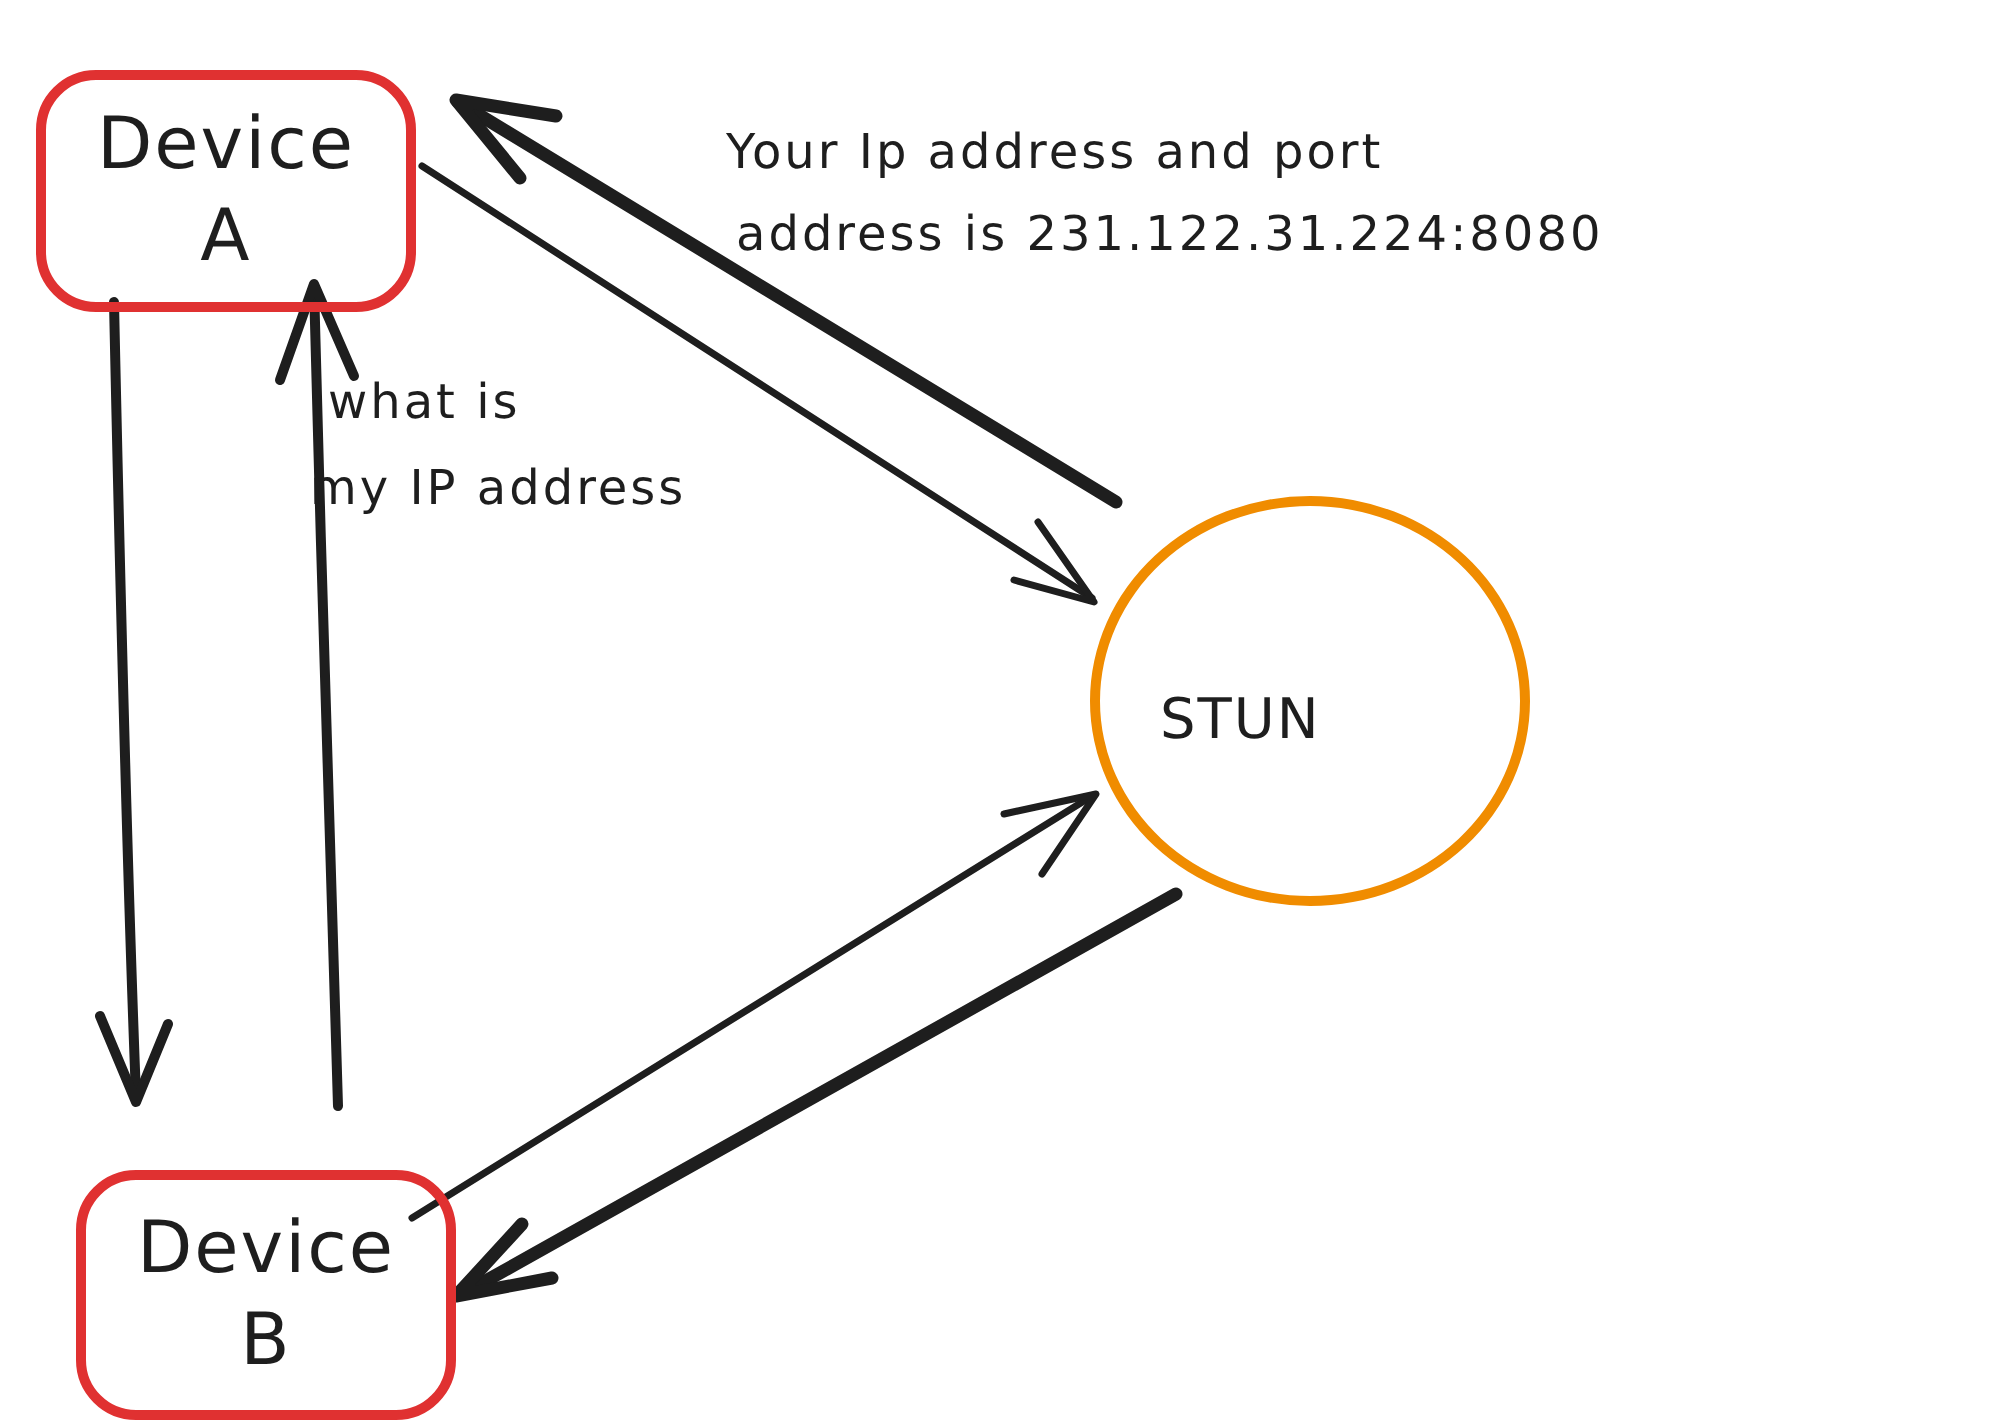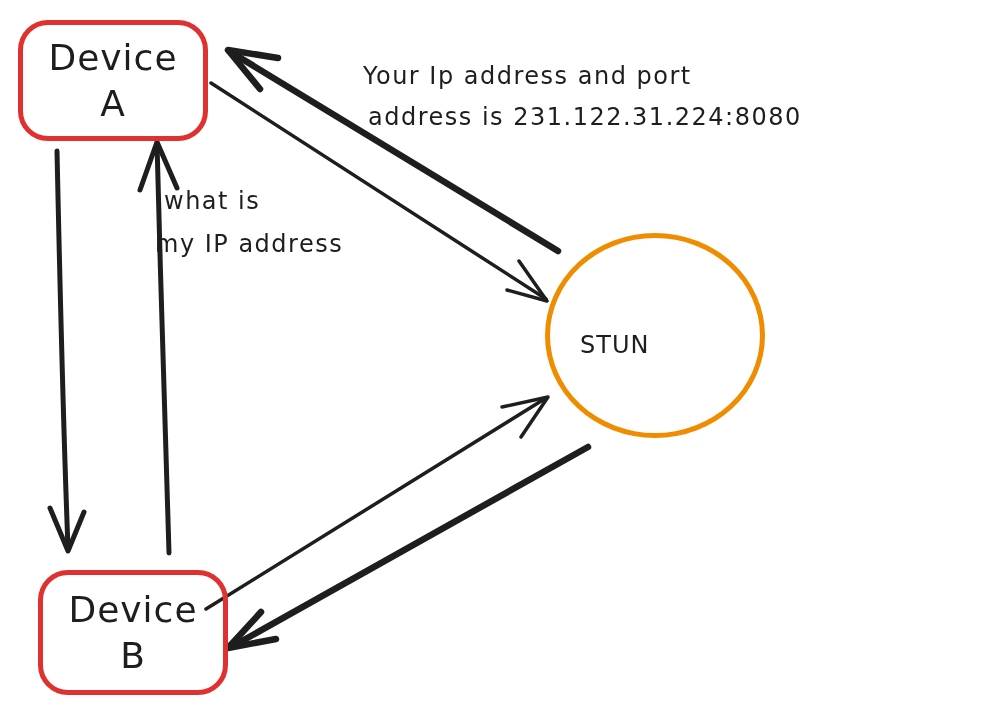--- a/index.html
+++ b/index.html
@@ -36,36 +36,37 @@
   .w-thick { stroke-width: 6.5px; }
 
   .node {
     position: absolute;
     display: flex;
     flex-direction: column;
     align-items: center;
     justify-content: center;
     text-align: center;
     background: transparent;
+    margin-top: 15px;
   }
   .device-box {
     border: 5px solid var(--device-border);
     border-radius: 30px;
     font-size: 36px;
     line-height: 46px;
     letter-spacing: 1px;
   }
   .device-a { left: 18px;  top: 20px;  width: 190px; height: 121px; }
   .device-b { left: 38px;  top: 570px; width: 190px; height: 125px; }
   .stun-circle {
     left: 545px; top: 233px;
     width: 220px; height: 205px;
     border: 5px solid var(--stun-border);
     border-radius: 50%;
-    font-size: 24px;
+    font-size: 28px;
     line-height: 44px;
     align-items: flex-start;
     text-align: left;
     padding-left: 30px;
     padding-top: 18px;
     letter-spacing: 1px;
   }
   .label {
     position: absolute;
     white-space: nowrap;

